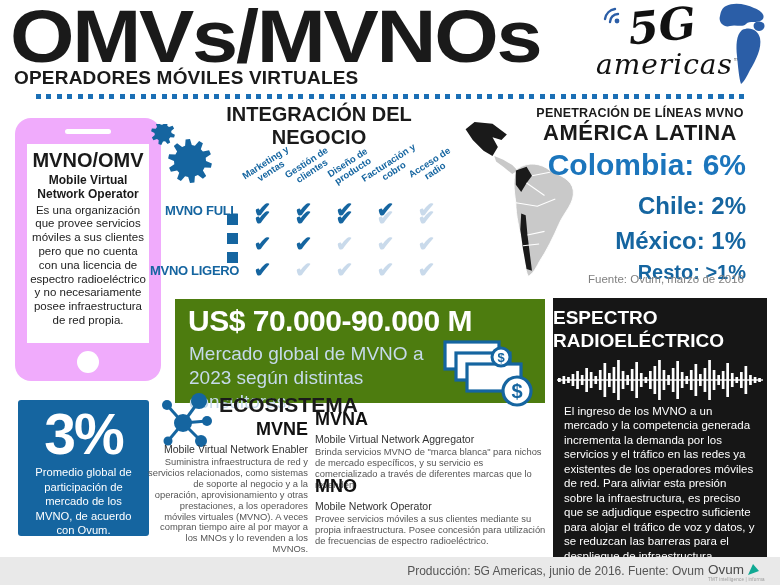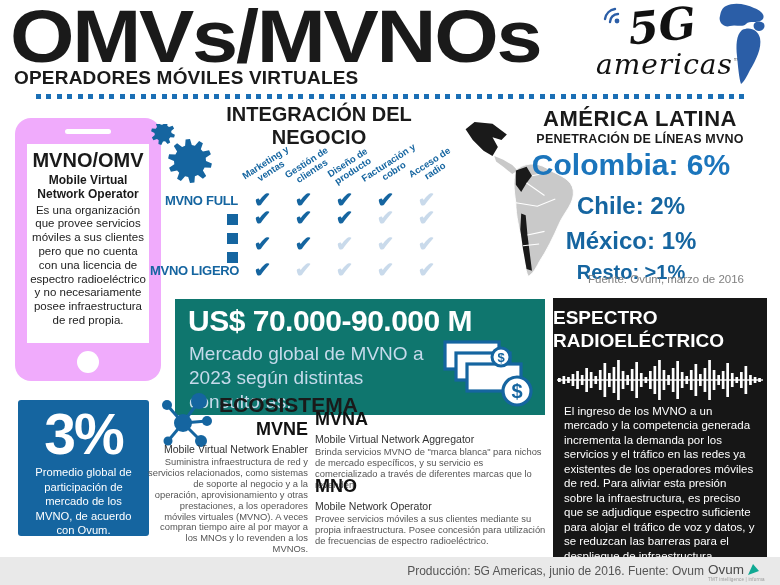--- a/index.html
+++ b/index.html
@@ -48,30 +48,30 @@
   .mcheck.dark{color:#1565A0}
   .mcheck.light{color:#C9DAEB}
   #matrix-dots{left:227px;top:214px;width:11px}
   .mdot{width:11px;height:11px;background:#1565A0;margin-bottom:8px}
 
   
   #map-svg{left:462px;top:112px;width:122px;height:176px}
   #pen-head{left:515px;top:106px;width:250px;text-align:center}
   #pen-title{font-size:12.5px;font-weight:800;letter-spacing:.2px}
   #pen-subtitle{font-size:22px;font-weight:800;letter-spacing:.5px}
-  #pen-stats{right:24px;top:148px;width:250px;text-align:center}
+  #pen-stats{right:34px;top:148px;width:250px;text-align:right}
   .stat{font-weight:800;color:#1565A0;white-space:nowrap}
   .stat0{font-size:30px;color:#1B75BC;margin-bottom:10px}
   .stat1{font-size:24px;margin-bottom:7px}
   .stat2{font-size:24px;margin-bottom:6px}
   .stat3{font-size:20px}
   #pen-source{right:36px;top:273px;font-size:11.5px;color:#808080}
 
   
-  #market-box{left:175px;top:299px;width:370px;height:116px;background:#0f766e}
+  #market-box{left:175px;top:299px;width:370px;height:104px;background:#4d7c0f}
   #market-headline{position:absolute;left:13px;top:5px;font-size:30px;font-weight:800;color:#fff;
                    letter-spacing:-.5px;white-space:nowrap}
   #market-body{position:absolute;left:14px;top:43px;width:272px;font-size:19px;color:#C6DAEB;line-height:1.25}
   #money-svg{position:absolute;left:266px;top:38px;width:102px;height:78px;overflow:visible}
 
   
   #spectrum-box{left:553px;top:298px;width:214px;height:259px;background:#161616}
   #spectrum-title{position:absolute;left:0;top:9px;width:214px;text-align:left;font-size:19px;
                   font-weight:800;color:#fff;line-height:1.2}
   #waveform-svg{position:absolute;left:4px;top:60px;width:206px;height:44px}
@@ -136,21 +136,21 @@
     </div>
     <div id="phone-home"></div>
   </div>
 
   <div class="abs" id="integration-title">INTEGRACIÓN DEL NEGOCIO</div>
   <svg class="abs" id="gears-svg" viewBox="0 0 64 66">
       <polygon points="56.0,37.0 61.9,39.5 60.9,43.8 54.6,43.6 52.9,46.4 56.2,51.9 52.9,54.8 47.9,50.9 44.9,52.2 44.4,58.6 40.0,59.0 38.2,52.9 35.1,52.2 30.9,57.0 27.1,54.8 29.2,48.8 27.1,46.4 20.9,47.8 19.1,43.8 24.3,40.2 24.0,37.0 18.1,34.5 19.1,30.2 25.4,30.4 27.1,27.6 23.8,22.1 27.1,19.2 32.1,23.1 35.1,21.8 35.6,15.4 40.0,15.0 41.8,21.1 44.9,21.8 49.1,17.0 52.9,19.2 50.8,25.2 52.9,27.6 59.1,26.2 60.9,30.2 55.7,33.8" fill="#1565A0"></polygon>
       <polygon points="21.5,9.0 24.9,10.7 24.1,13.6 20.3,13.3 19.0,15.0 20.2,18.6 17.6,20.1 15.1,17.2 13.0,17.5 11.3,20.9 8.4,20.1 8.7,16.3 7.0,15.0 3.4,16.2 1.9,13.6 4.8,11.1 4.5,9.0 1.1,7.3 1.9,4.4 5.7,4.7 7.0,3.0 5.8,-0.6 8.4,-2.1 10.9,0.8 13.0,0.5 14.7,-2.9 17.6,-2.1 17.3,1.7 19.0,3.0 22.6,1.8 24.1,4.4 21.2,6.9" fill="#1565A0"></polygon>
     </svg>
   <div class="abs" id="integration-matrix">
-      <div class="mrow" style="top: 8px;">
+      <div class="mrow" style="top: 18px;">
         <div class="mlabel">MVNO FULL</div>
         <div class="mcheck dark">✔</div>
         <div class="mcheck dark">✔</div>
         <div class="mcheck dark">✔</div>
         <div class="mcheck dark">✔</div>
         <div class="mcheck light">✔</div>
       </div>
       <div class="mrow" style="top: 26px;">
         <div class="mlabel"></div>
         <div class="mcheck dark">✔</div>
@@ -190,22 +190,22 @@
     <path fill="#1a1a1a" d="M66,104 L71,106 L73,128 L76,152 L78,168 L72,166 L68,144 L65,122 Z"></path>
     <g stroke="#fff" stroke-width="1.2" fill="none">
       <path d="M78,62 L98,58"></path>
         <path d="M72,70 L92,84"></path>
         <path d="M60,92 L84,96 L104,88"></path>
       <path d="M68,140 L86,138"></path>
         <path d="M73,128 L92,124"></path>
     </g>
   </svg>
   <div class="abs" id="pen-head">
+    <div id="pen-title">PENETRACIÓN DE LÍNEAS MVNO</div>
     <div id="pen-subtitle">AMÉRICA LATINA</div>
-    <div id="pen-title">PENETRACIÓN DE LÍNEAS MVNO</div>
   </div>
   <div class="abs" id="pen-stats">
       <div class="stat stat0">Colombia: 6%</div>
       <div class="stat stat1">Chile: 2%</div>
       <div class="stat stat2">México: 1%</div>
       <div class="stat stat3">Resto: &gt;1%</div>
     </div>
   <div class="abs" id="pen-source">Fuente: Ovum, marzo de 2016</div>
 
   <div class="abs" id="market-box">

